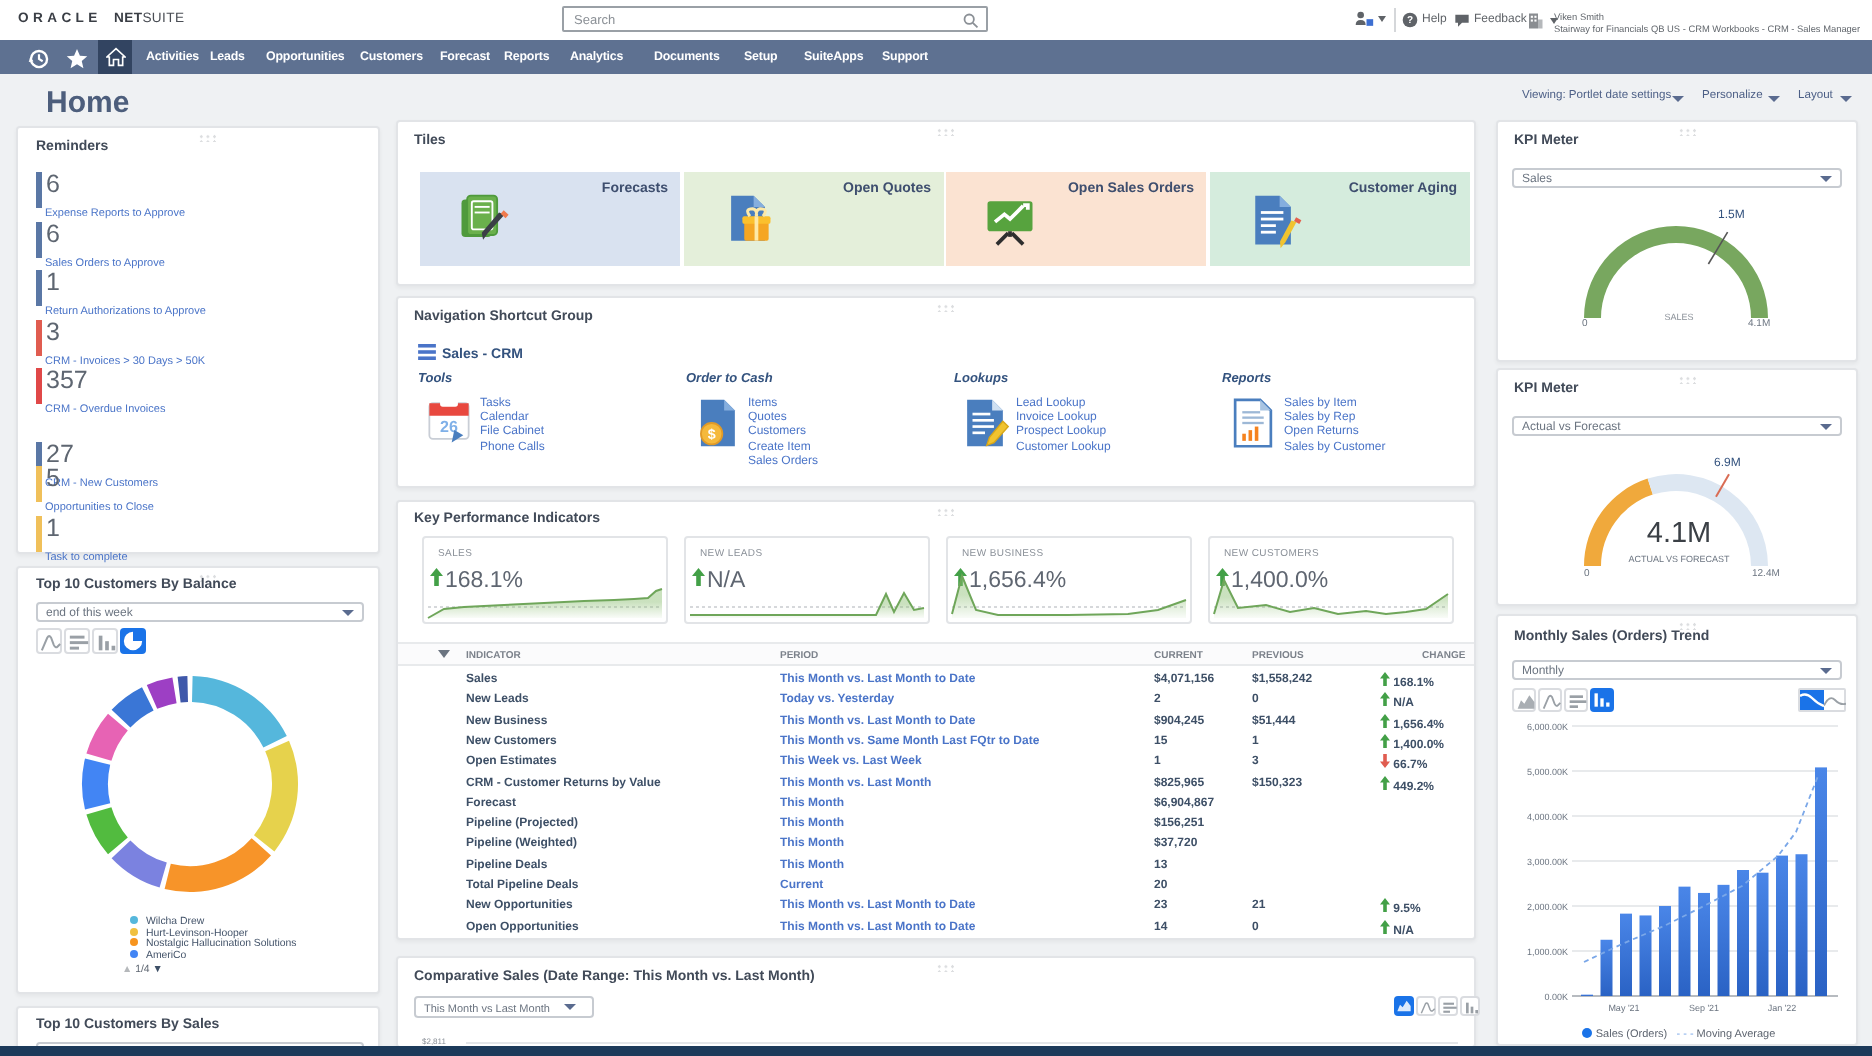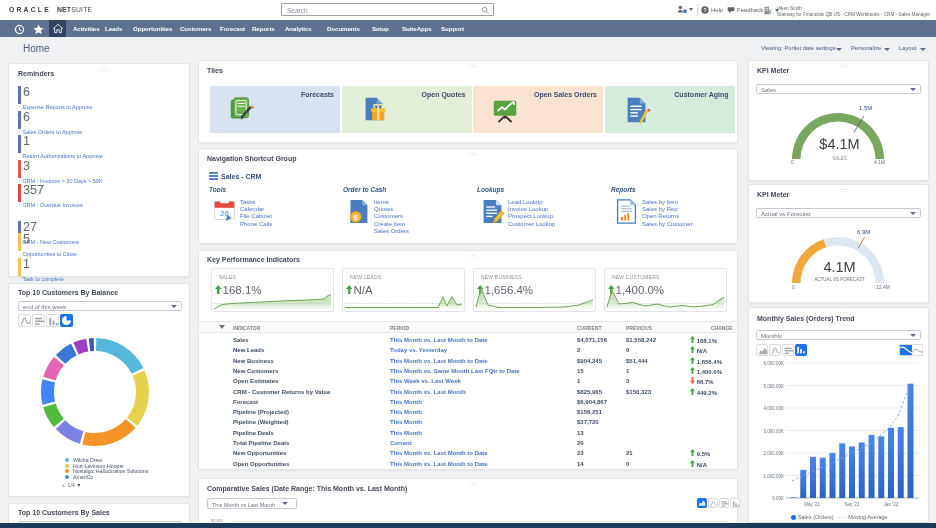--- a/index.html
+++ b/index.html
@@ -80,21 +80,21 @@
       <span style="position:absolute;left:220px;">Forecast</span>
       <span style="position:absolute;left:252px;">Reports</span>
       <span style="position:absolute;left:285px;">Analytics</span>
       <span style="position:absolute;left:327px;">Documents</span>
       <span style="position:absolute;left:372px;">Setup</span>
       <span style="position:absolute;left:402px;">SuiteApps</span>
       <span style="position:absolute;left:441px;">Support</span>
  </div>
 </div>
 
-<div style="position:absolute;left:10px;top:43px;font-size:10px;font-weight:normal;color:#4d5e7c;padding-left:13px;">Home</div>
+<div style="position:absolute;left:10px;top:43px;font-size:15px;font-weight:bold;color:#4d5e7c;padding-left:13px;">Home</div>
 <div id="home-right" style="position:absolute;left:0;top:45px;width:936px;height:10px;font-size:5.8px;color:#4c5f86;">
  <span style="position:absolute;left:761px;">Viewing: Portlet date settings</span>
     <span class="hcar" style="position:absolute;left:836px;top:2.5px;width:0;height:0;border-left:3px solid transparent;border-right:3px solid transparent;border-top:3.5px solid #5a6b8f;"></span>
  <span style="position:absolute;left:851px;">Personalize</span>
     <span style="position:absolute;left:884px;top:2.5px;width:0;height:0;border-left:3px solid transparent;border-right:3px solid transparent;border-top:3.5px solid #5a6b8f;"></span>
  <span style="position:absolute;left:899px;">Layout</span>
     <span style="position:absolute;left:920px;top:2.5px;width:0;height:0;border-left:3px solid transparent;border-right:3px solid transparent;border-top:3.5px solid #5a6b8f;"></span>
 </div>
 
 <div id="left-col">
@@ -556,21 +556,20 @@
       <div class="ptitle" style="left:8px;top:6px;">KPI Meter</div>
       <div class="sel" style="left:7px;top:23px;width:165px;height:10px;font-size:6px;">
         <span style="position:absolute;left:4px;top:2px;">Sales</span>
         <span class="car"></span>
       </div>
       <svg style="position:absolute;left:0;top:0;" width="181" height="105" viewBox="0 0 181 105">
         <path d="M43.0 98.0 A46 46 0 0 1 135.0 98.0 L126.5 98.0 A37.5 37.5 0 0 0 51.5 98.0 Z" fill="#78a75f"></path>
         <line x1="105.2" y1="71.0" x2="114.8" y2="55.1" stroke="#555" stroke-width="0.8"></line>
       </svg>
       <div style="position:absolute;left:110px;top:44px;font-size:6px;color:#33527e;">1.5M</div>
-      <div style="position:absolute;left:0;top:75px;width:181px;text-align:center;font-size:14.5px;color:#3b4046;">$4.1M</div>
       <div style="position:absolute;left:0;top:95px;width:181px;text-align:center;font-size:4.5px;color:#8a9098;">SALES</div>
       <div style="position:absolute;left:42px;top:98px;font-size:5px;color:#6b7480;">0</div>
       <div style="position:absolute;left:125px;top:98px;font-size:5px;color:#6b7480;">4.1M</div>
     </div>
     <div class="panel" style="left:748px;top:184px;width:181px;height:119px;">
       <div class="drag"></div>
       <div class="ptitle" style="left:8px;top:6px;">KPI Meter</div>
       <div class="sel" style="left:7px;top:23px;width:165px;height:10px;font-size:6px;">
         <span style="position:absolute;left:4px;top:2px;">Actual vs Forecast</span>
         <span class="car"></span>

